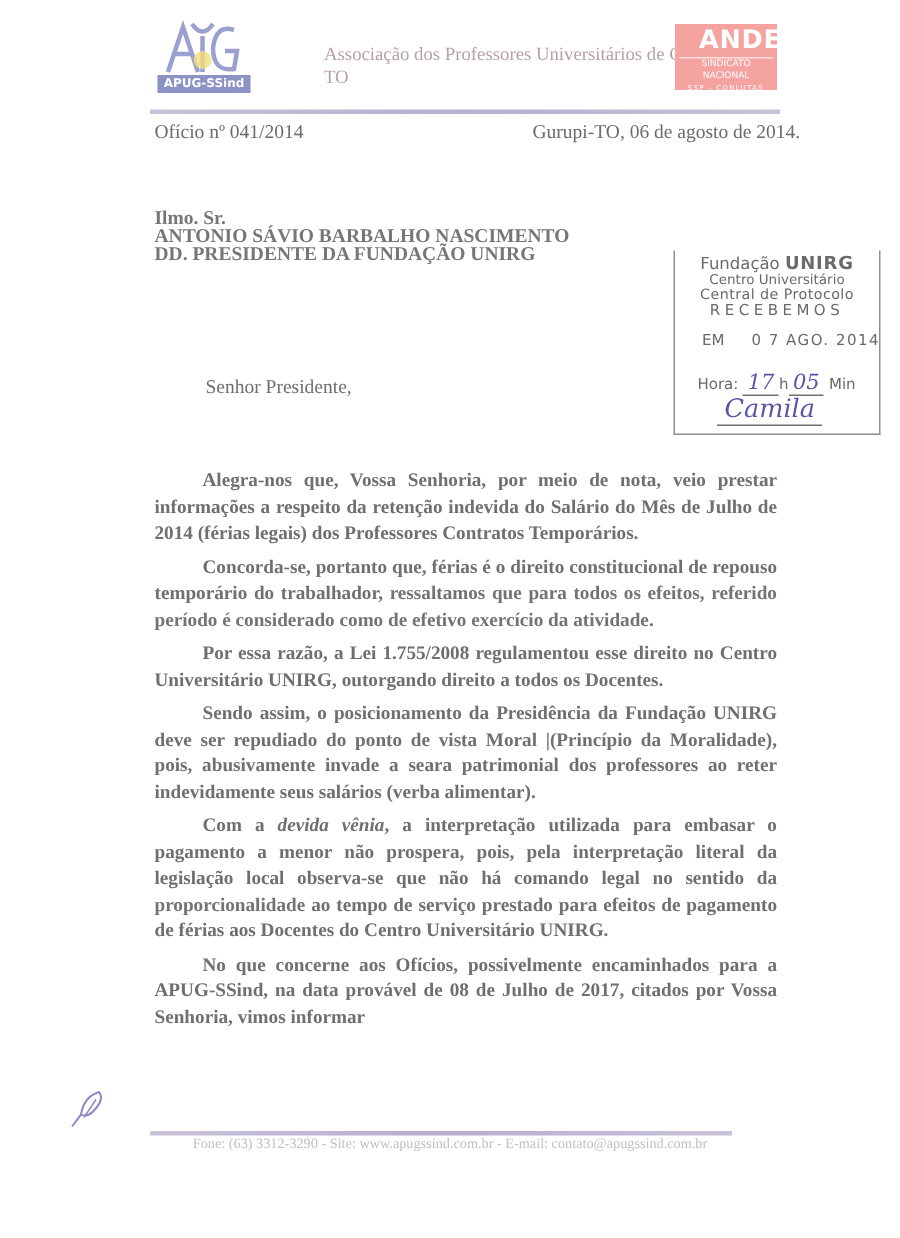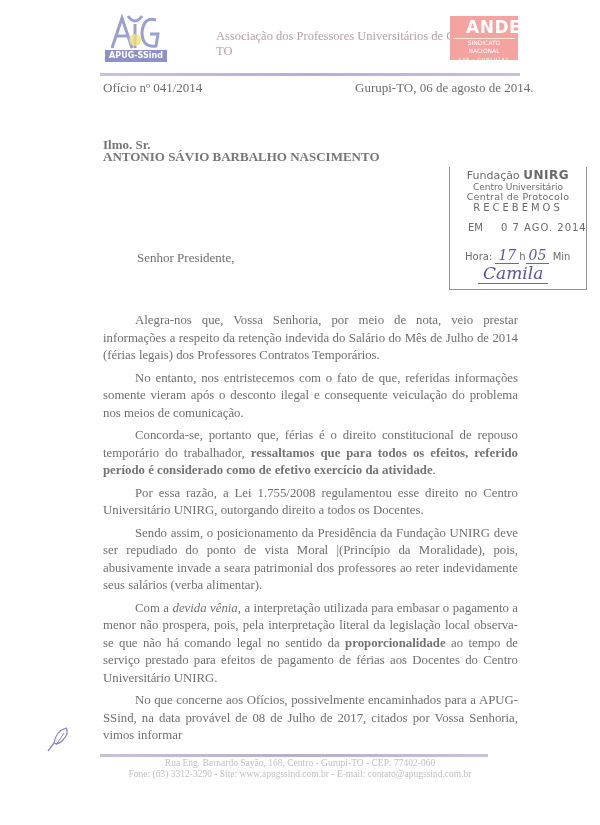--- a/index.html
+++ b/index.html
@@ -29,21 +29,21 @@
   .st2{font-size:9px;line-height:10px;}
   .st3{font-size:9.5px;line-height:10px;letter-spacing:0.3px;}
   .st4{font-size:10px;line-height:12px;letter-spacing:3px;}
   .stamp-date{left:6px;top:55px;font-size:10px;white-space:nowrap;}
   .stamp-date span{margin-left:18px;letter-spacing:1px;}
   .stamp-hora{left:15px;top:80px;font-size:10px;white-space:nowrap;}
   .hw{font-family:"DejaVu Serif",serif;font-style:italic;color:#5856a8;font-size:14px;border-bottom:1px solid #707070;display:inline-block;padding:0 3px;}
   .stamp-sign{left:28px;top:96px;font-family:"DejaVu Serif",serif;font-style:italic;color:#5856a8;font-size:17px;border-bottom:1px solid #707070;padding:0 5px;}
   
   .salutation{left:137px;top:250px;font-size:13px;}
-  .body{left:103px;top:312px;width:415px;font-size:12.8px;line-height:17.5px;text-align:justify;}
+  .body{left:103px;top:312px;width:415px;font-size:12.8px;line-height:17.5px;text-align:justify;font-weight:bold;}
   .body p{margin:0 0 5px 0;text-indent:32px;}
   .body b{color:#737373;}
   
   .quill{left:44px;top:725px;width:30px;height:28px;}
   
   .footer{left:100px;top:758px;width:400px;text-align:center;font-size:9.5px;color:#bfbfbf;line-height:11px;}
 </style>
 </head>
 <body>
 
@@ -72,20 +72,21 @@
 </div>
 
 <div class="abs rule rule-top"></div>
 
 <div class="abs office-no">Ofício nº 041/2014</div>
 <div class="abs office-date">Gurupi-TO, 06 de agosto de 2014.</div>
 
 <div class="abs addressee">
   <div>Ilmo. Sr.</div>
   <div>ANTONIO SÁVIO BARBALHO NASCIMENTO</div>
+  <div>DD. PRESIDENTE DA FUNDAÇÃO UNIRG</div>
 </div>
 
 <div class="abs stamp">
   <div class="stamp-line st1">
     <span>Fundação</span>
     <b>UNIRG</b>
   </div>
   <div class="stamp-line st2">Centro Universitário</div>
   <div class="stamp-line st3">Central de Protocolo</div>
   <div class="stamp-line st4">RECEBEMOS</div>
@@ -97,32 +98,30 @@
     <span class="hw">17</span><span>h</span><span class="hw">05</span>
     <span>Min</span>
   </div>
   <div class="abs stamp-sign">Camila</div>
 </div>
 
 <div class="abs salutation">Senhor Presidente,</div>
 
 <div class="abs body">
   <p>Alegra-nos que, Vossa Senhoria, por meio de nota, veio prestar informações a respeito da retenção indevida do Salário do Mês de Julho de 2014 (férias legais) dos Professores Contratos Temporários.</p>
-  <p>No entanto, nos entristecemos com o fato de que, referidas informações somente vieram após o desconto ilegal e consequente veiculação do problema nos meios de comunicação.</p>
   <p><span>Concorda-se, portanto que, férias é o direito constitucional de repouso temporário do trabalhador, </span><b>ressaltamos que para todos os efeitos, referido período é considerado como de efetivo exercício da atividade</b><span>.</span></p>
   <p>Por essa razão, a Lei 1.755/2008 regulamentou esse direito no Centro Universitário UNIRG, outorgando direito a todos os Docentes.</p>
   <p>Sendo assim, o posicionamento da Presidência da Fundação UNIRG deve ser repudiado do ponto de vista Moral |(Princípio da Moralidade), pois, abusivamente invade a seara patrimonial dos professores ao reter indevidamente seus salários (verba alimentar).</p>
   <p><span>Com a </span><i>devida vênia</i><span>, a interpretação utilizada para embasar o pagamento a menor não prospera, pois, pela interpretação literal  da legislação local observa-se que não há comando legal no sentido da </span><b>proporcionalidade</b><span> ao tempo de serviço prestado para efeitos de pagamento de férias aos Docentes do Centro Universitário UNIRG.</span></p>
   <p>No que concerne aos Ofícios, possivelmente encaminhados para a APUG-SSind, na data provável de 08 de Julho de 2017, citados por Vossa Senhoria, vimos informar</p>
 </div>
 
 <div class="abs quill">
   <svg width="30" height="28" viewBox="0 0 30 28">
     <path d="M4 26 L10 18 Q12 6 22 3 Q26 8 18 16 Q14 20 10 18" fill="none" stroke="#8a86c8" stroke-width="1.3"></path>
     <path d="M12 20 L20 8" stroke="#8a86c8" stroke-width="1"></path>
   </svg>
 </div>
 
 <div class="abs rule rule-bottom"></div>
 <div class="abs footer">
-  <div>Rua Eng. Bernardo Sayão, 168, Centro - Gurupi-TO - CEP: 77402-060</div>
   <div>Fone: (63) 3312-3290 - Site: www.apugssind.com.br - E-mail: contato@apugssind.com.br</div>
 </div>
 
 </body></html>

